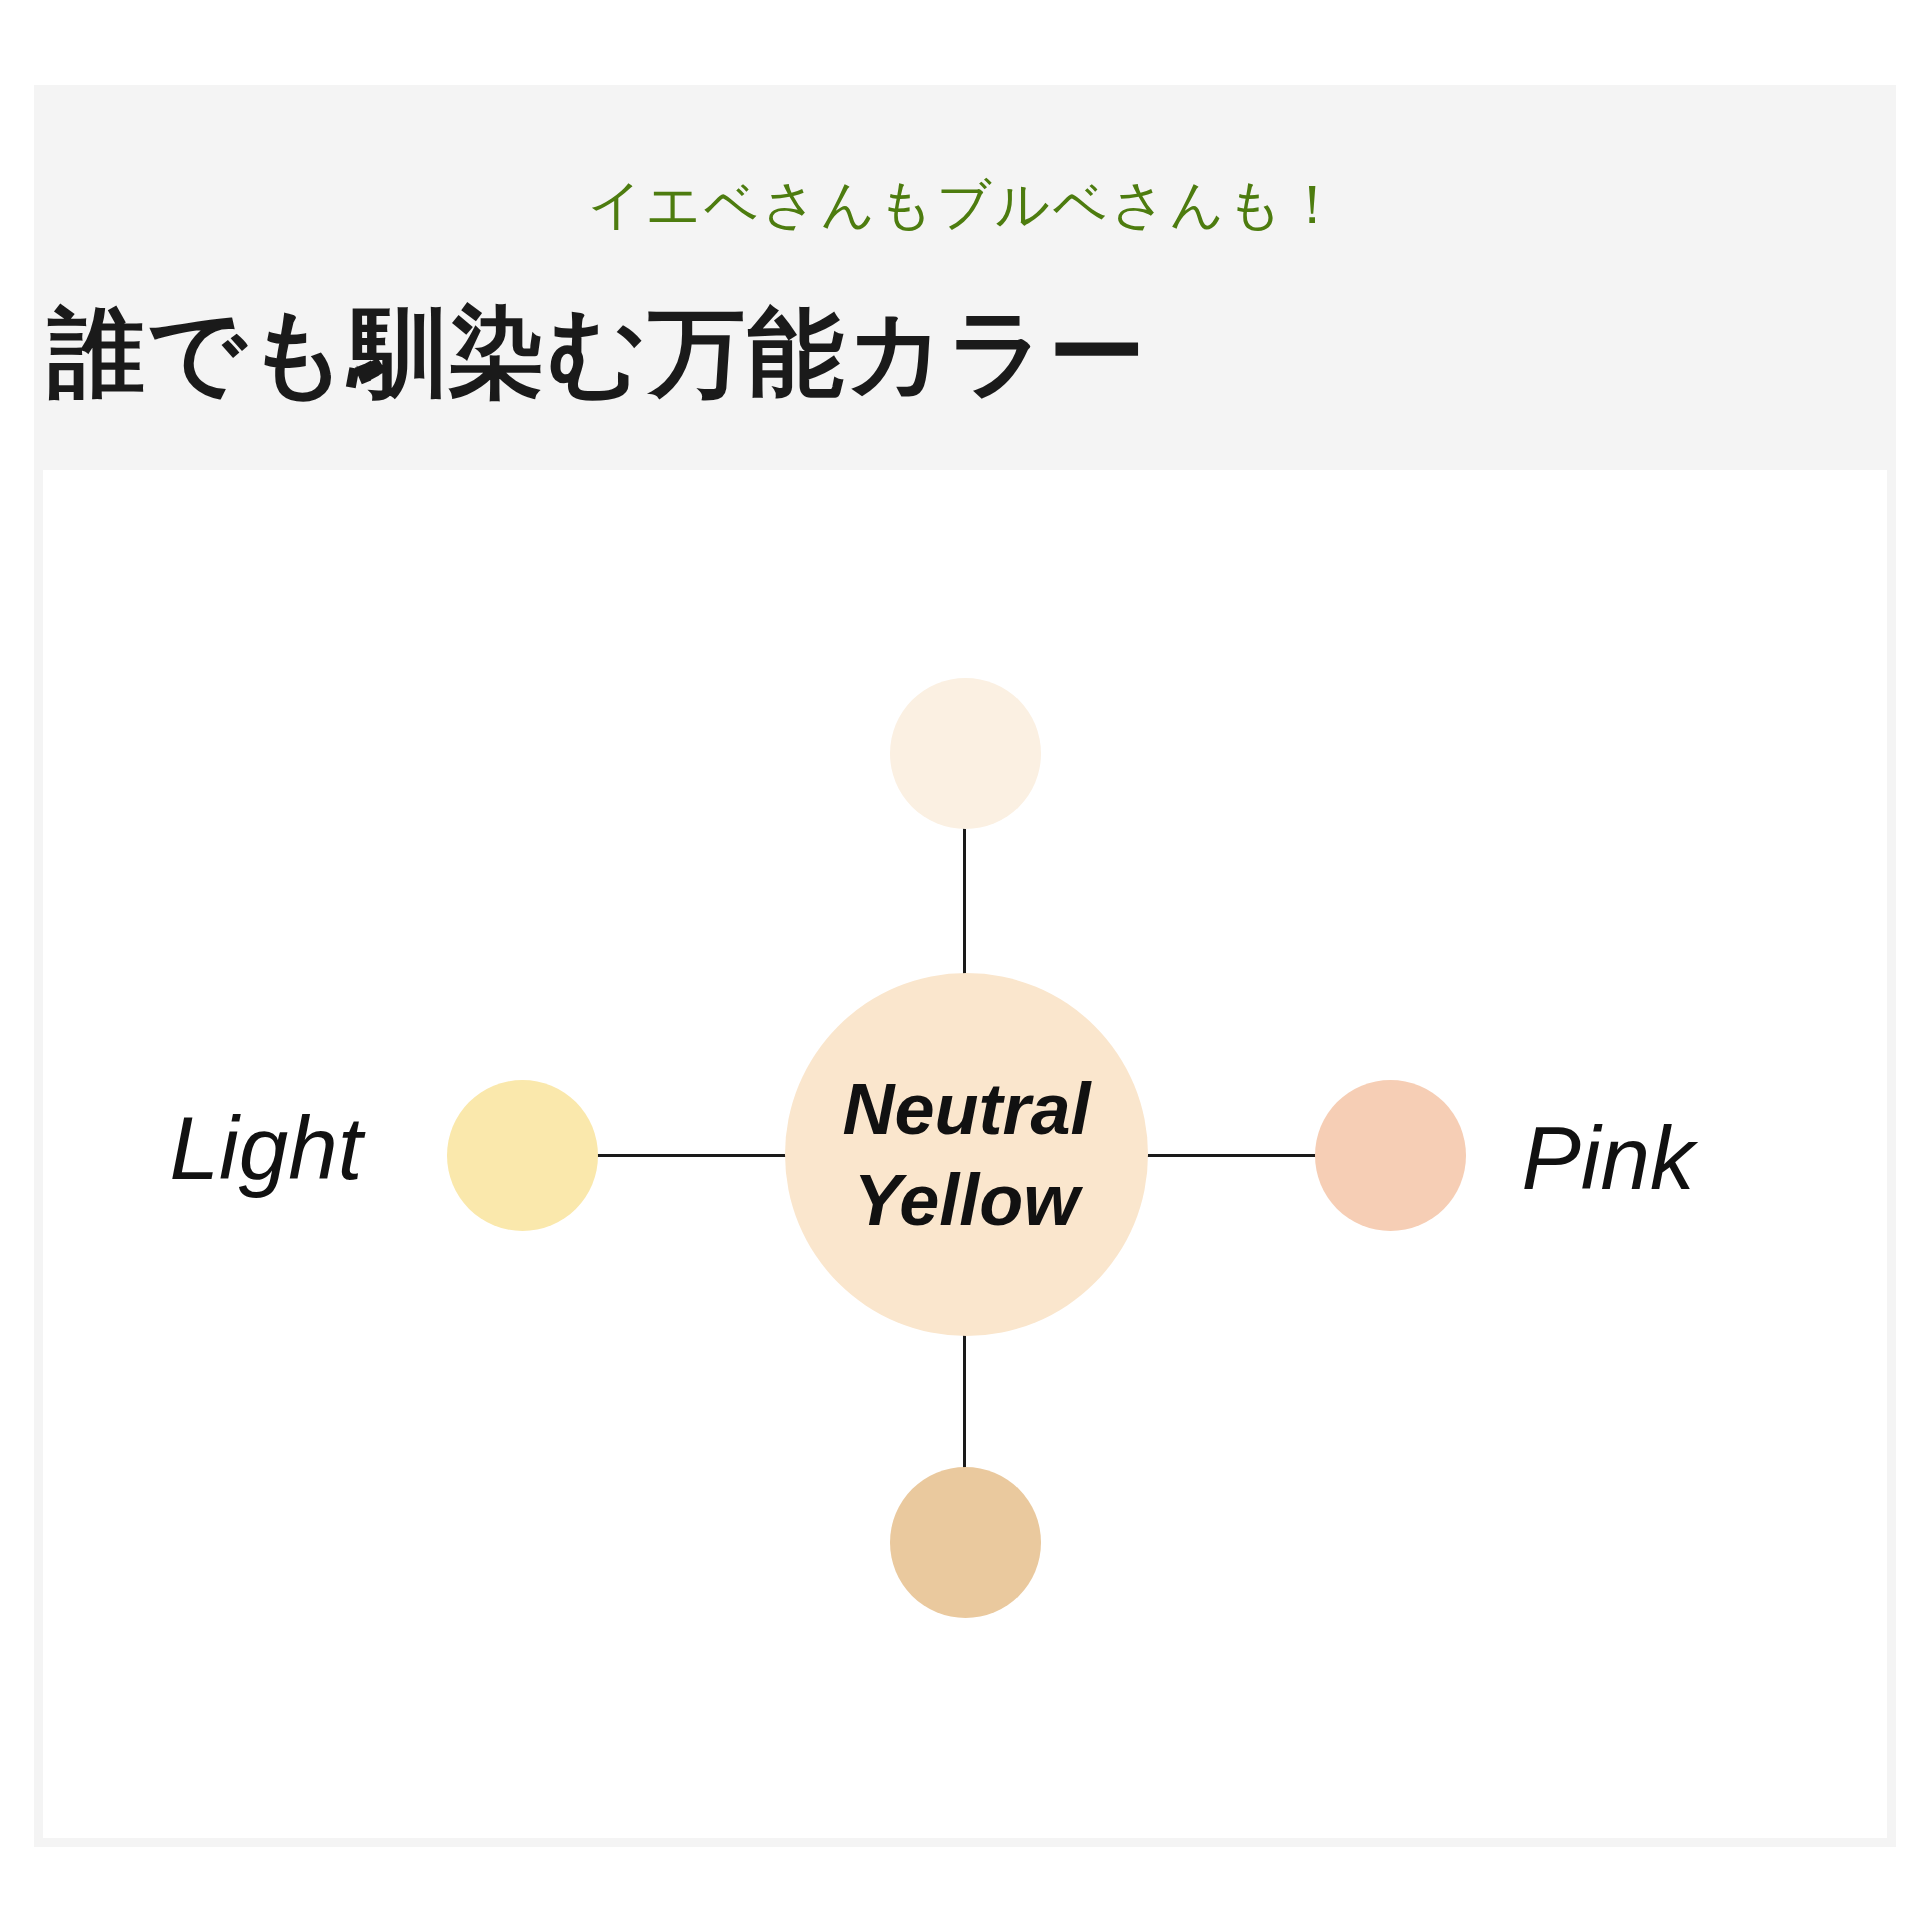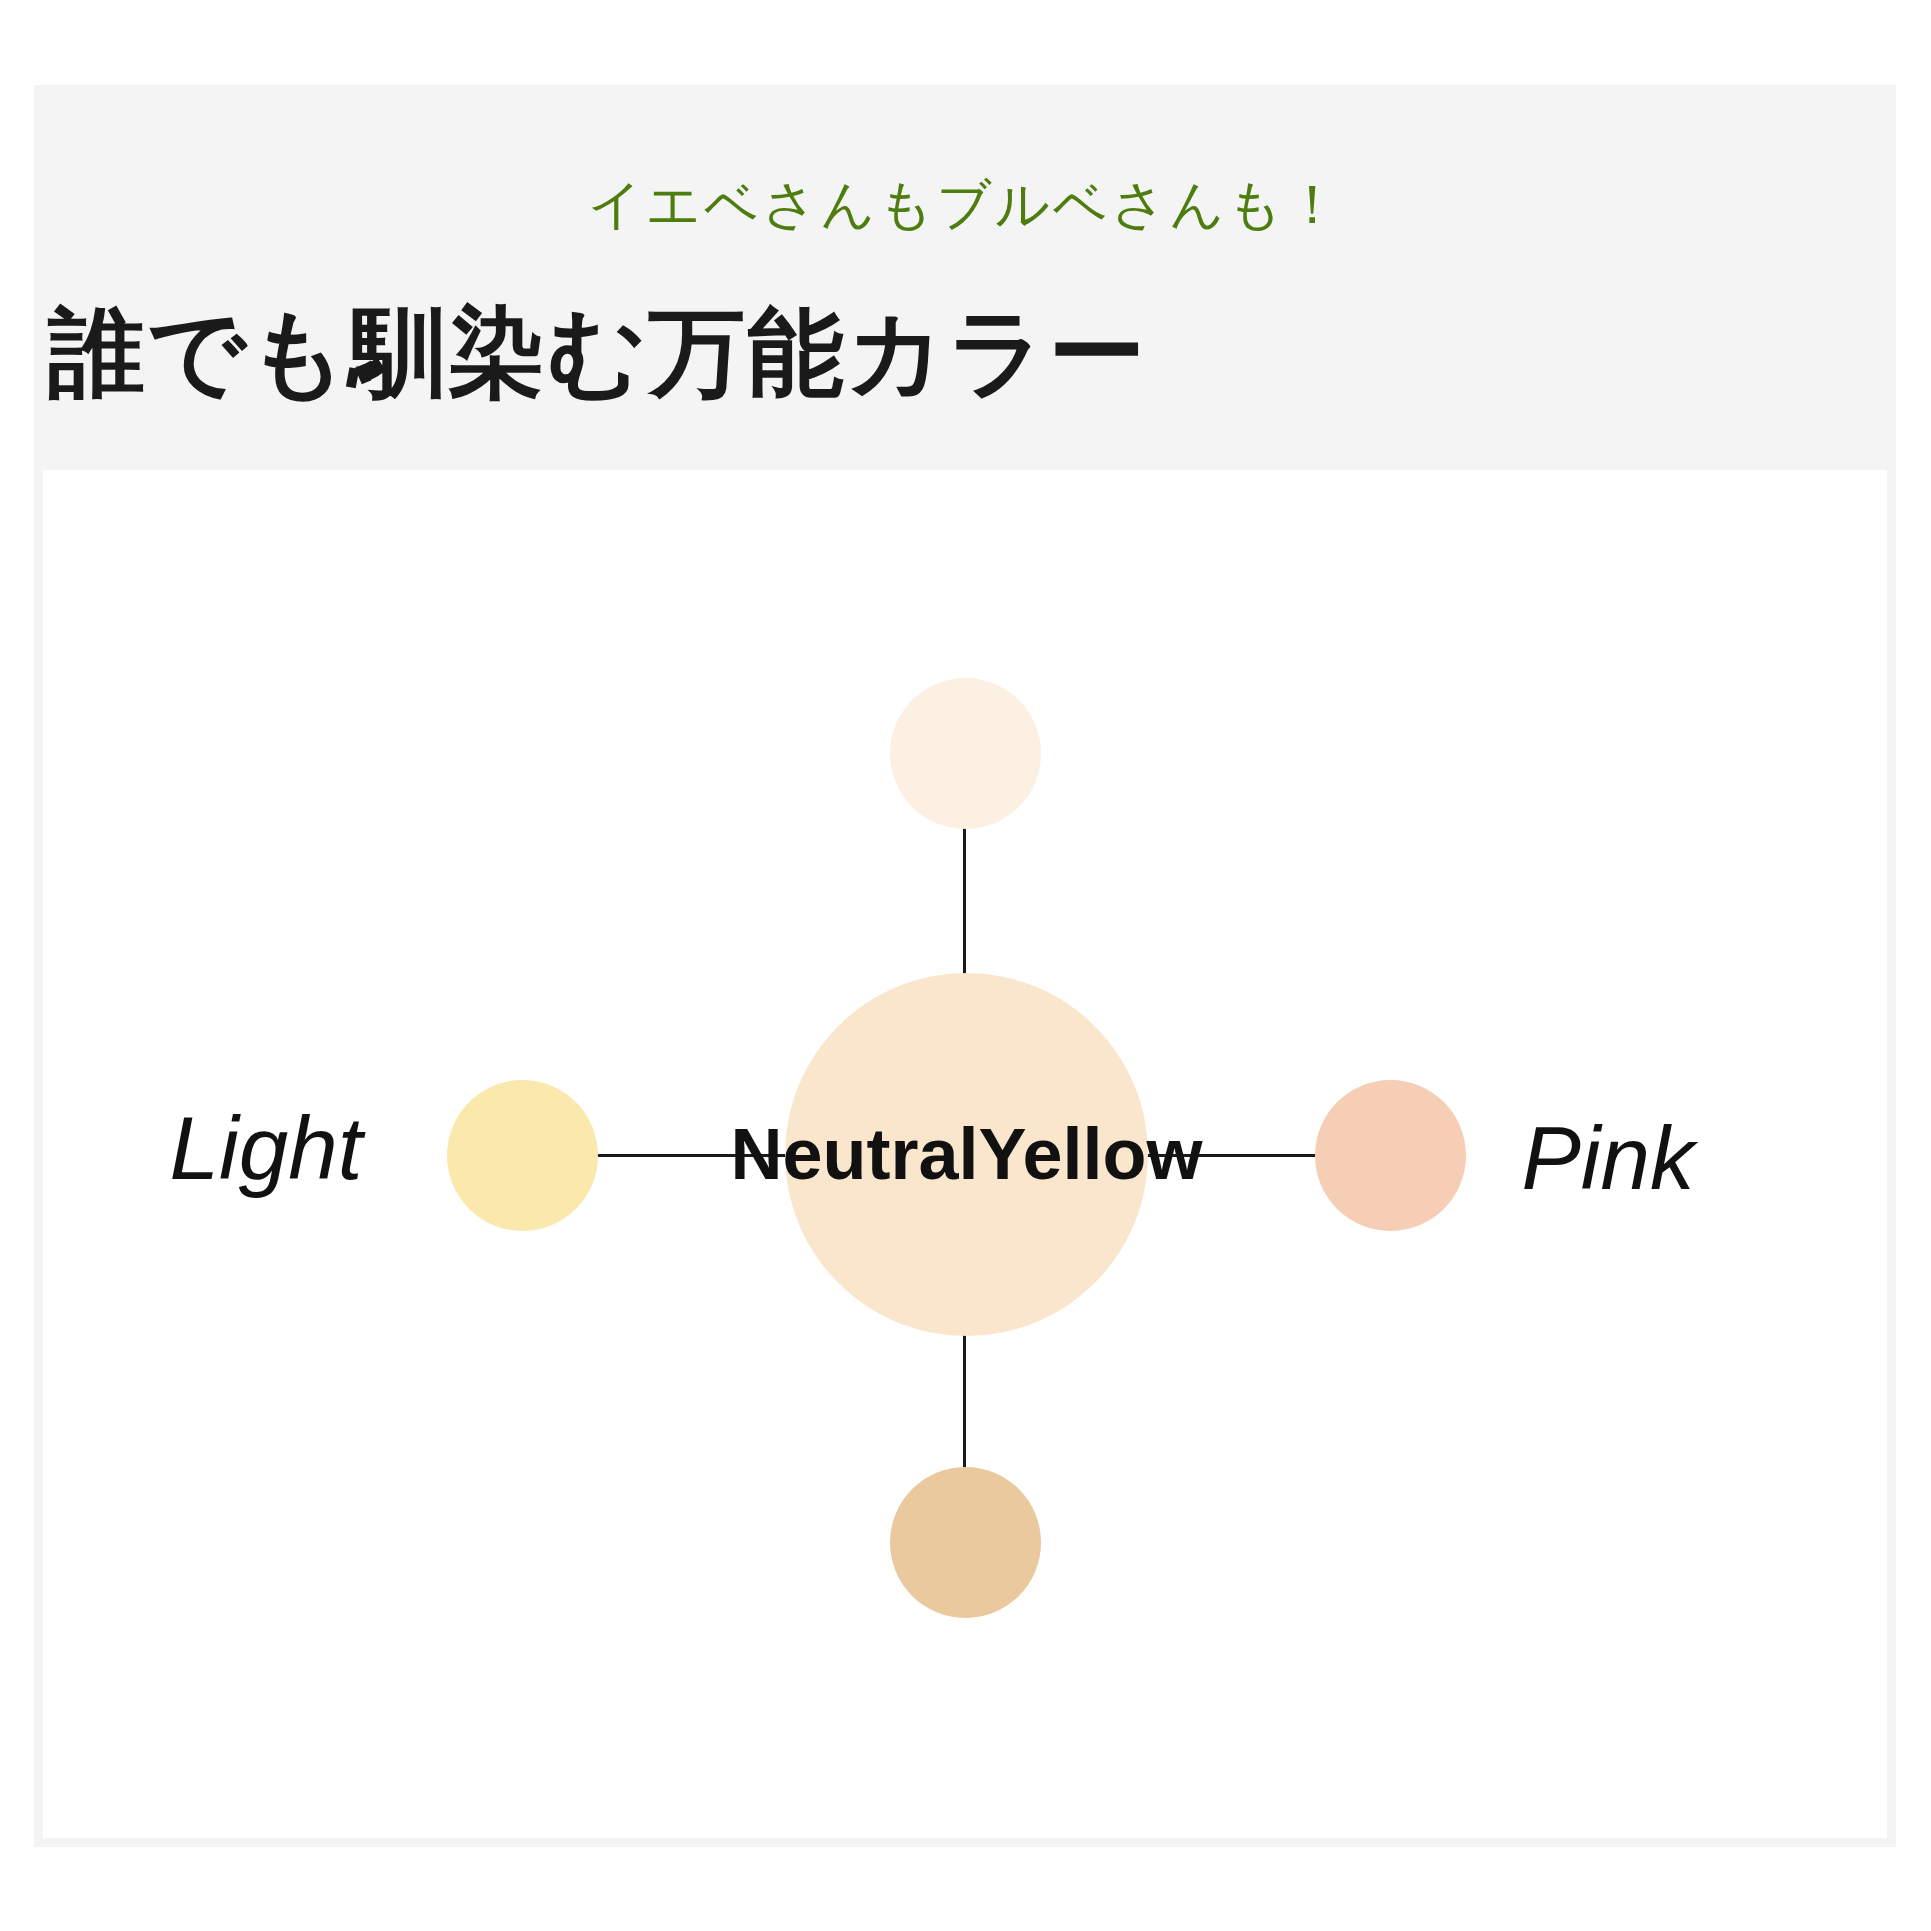--- a/index.html
+++ b/index.html
@@ -76,24 +76,25 @@
   .connector.horizontal { left: 479px; top: 684px; width: 868px; height: 2.9px;  }
 
   .node {
     position: absolute;
     border-radius: 50%;
   }
   .node.center-node {
     left: 742px; top: 503px;
     width: 363px; height: 363px;
     display: flex;
-    flex-direction: row;
+    flex-direction: column;
     align-items: center;
     justify-content: center;
     text-align: center;
+    font-style: italic;
   }
   .center-node .center-label {
     font-size: 72px;
     line-height: 91px;
     font-weight: 700;
     color: #111111;
   }
   .node.top-node    { left: 847px;  top: 208px;  width: 151px; height: 151px; }
   .node.left-node   { left: 404px;  top: 610px;  width: 151px; height: 151px; }
   .node.right-node  { left: 1272px; top: 610px;  width: 151px; height: 151px; }

